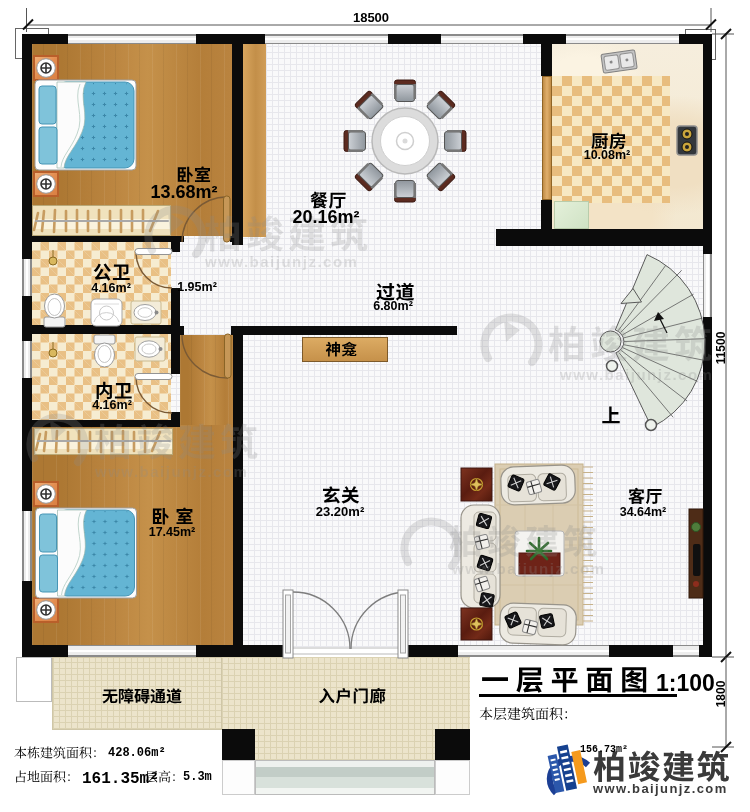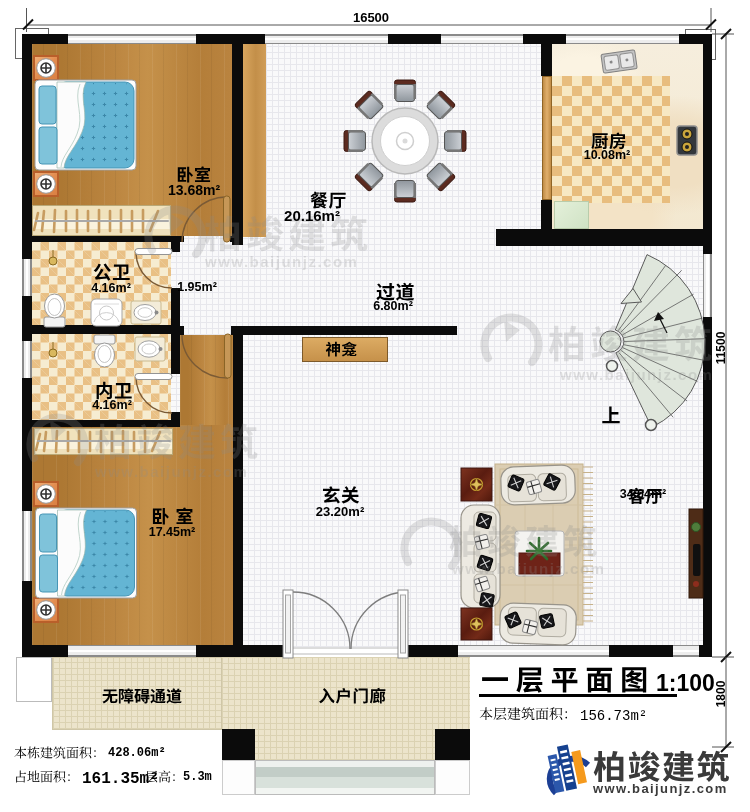--- a/index.html
+++ b/index.html
@@ -630,51 +630,51 @@
             <rect x="564" y="756" width="7" height="2.5"></rect>
             <rect x="564" y="762" width="7" height="2.5"></rect>
             <rect x="564" y="768" width="7" height="2.5"></rect>
             <rect x="564" y="774" width="7" height="2.5"></rect>
             <rect x="564" y="780" width="7" height="2.5"></rect>
           </g>
 </g>
 </g>
 </svg>
 
-<div class="lbl" style="left:194px;top:183px;font-size:14px">13.68m²</div>
-
-<div class="lbl" style="left:312px;top:208px;font-size:15px">20.16m²</div>
+<div class="lbl" style="left:184px;top:183px;font-size:18px">13.68m²</div>
+
+<div class="lbl" style="left:326px;top:208px;font-size:18px">20.16m²</div>
 
 <div class="lbl" style="left:607px;top:149px;font-size:12.5px">10.08m²</div>
 
 <div class="lbl" style="left:111px;top:282px;font-size:12.5px">4.16m²</div>
 
 <div class="lbl" style="left:197px;top:281px;font-size:12.5px">1.95m²</div>
 
 <div class="lbl" style="left:112px;top:399px;font-size:12.5px">4.16m²</div>
 
 <div class="lbl" style="left:393px;top:300px;font-size:12.5px">6.80m²</div>
 
 <div class="lbl" style="left:340px;top:505px;font-size:13px">23.20m²</div>
 
-<div class="lbl" style="left:643px;top:488px;font-size:12.5px">34.64m²</div>
+<div class="lbl" style="left:643px;top:506px;font-size:12.5px">34.64m²</div>
 
 <div class="lbl" style="left:172px;top:526px;font-size:12.5px">17.45m²</div>
 
-<div class="lbl" style="left:371px;top:11px;font-size:13px;font-weight:bold">16500</div>
+<div class="lbl" style="left:371px;top:11px;font-size:13px;font-weight:bold">18500</div>
 
 <div class="abs" style="left:703px;top:330px;width:36px;height:36px;font-size:12px;font-weight:bold;transform:rotate(-90deg);text-align:center;line-height:36px">11500</div>
 
 <div class="abs" style="left:705px;top:678px;width:32px;height:32px;font-size:12px;font-weight:bold;transform:rotate(-90deg);text-align:center;line-height:32px">1800</div>
 
 <div class="abs" style="left:656px;top:670px;font-size:23px;font-weight:bold">1:100</div>
 
 <div class="abs" style="left:479px;top:694px;width:198px;height:3px;background:#000"></div>
 
-<div class="abs" style="left:580px;top:708px;font-size:14px;font-weight:normal;font-family:'Liberation Mono',monospace">156.73m²</div>
+<div class="abs" style="left:580px;top:744px;font-size:10px;font-weight:bold;font-family:'Liberation Mono',monospace">156.73m²</div>
 
 <div class="abs" style="left:108px;top:746px;font-size:12px;font-weight:bold;font-family:'Liberation Mono',monospace">428.06m²</div>
 
 <div class="abs" style="left:82px;top:770px;font-size:16px;font-weight:bold;font-family:'Liberation Mono',monospace">161.35m²</div>
 
 <div class="abs" style="left:183px;top:770px;font-size:12px;font-weight:bold;font-family:'Liberation Mono',monospace">5.3m</div>
 
 <div class="abs" style="left:593px;top:781px;font-size:13px;font-weight:bold;color:#3a3a3a;letter-spacing:1.4px">www.baijunjz.com</div>
 </div>
 

